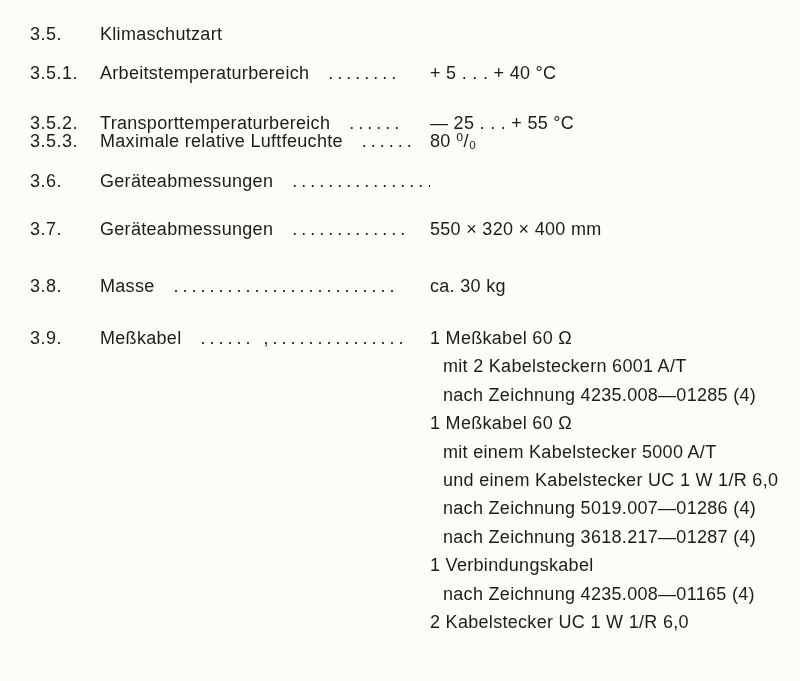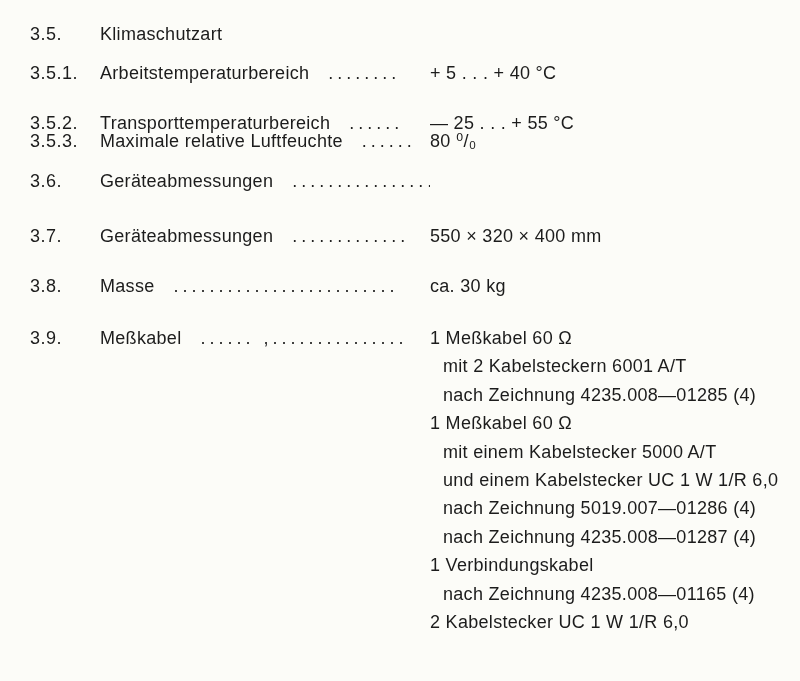--- a/index.html
+++ b/index.html
@@ -104,21 +104,21 @@
   </div>
 
   <div class="row" style="top:170px">
     <span class="num">3.6.</span>
     <span class="labelcell">
       <span class="label">Geräteabmessungen</span>
       <span class="dots">................</span>
     </span>
   </div>
 
-  <div class="row" style="top:225px">
+  <div class="row" style="top:218px">
     <span class="num">3.7.</span>
     <span class="labelcell">
       <span class="label">Geräteabmessungen</span>
       <span class="dots">.............</span>
     </span>
     <span class="value">550 × 320 × 400 mm</span>
   </div>
 
   <div class="row" style="top:275px">
     <span class="num">3.8.</span>
@@ -136,20 +136,20 @@
       <span class="dots">......  ,...............</span>
     </span>
     <span class="value multival">
       <div class="vline">1 Meßkabel 60 Ω</div>
       <div class="vline indent">mit 2 Kabelsteckern 6001 A/T</div>
       <div class="vline indent">nach Zeichnung 4235.008—01285 (4)</div>
       <div class="vline">1 Meßkabel 60 Ω</div>
       <div class="vline indent">mit einem Kabelstecker 5000 A/T</div>
       <div class="vline indent">und einem Kabelstecker UC 1 W 1/R 6,0</div>
       <div class="vline indent">nach Zeichnung 5019.007—01286 (4)</div>
-      <div class="vline indent">nach Zeichnung 4235.008—01287 (4)</div>
+      <div class="vline indent">nach Zeichnung 3618.217—01287 (4)</div>
       <div class="vline">1 Verbindungskabel</div>
       <div class="vline indent">nach Zeichnung 4235.008—01165 (4)</div>
       <div class="vline">2 Kabelstecker UC 1 W 1/R 6,0</div>
     </span>
   </div>
 
 </div>
 
 </body></html>

